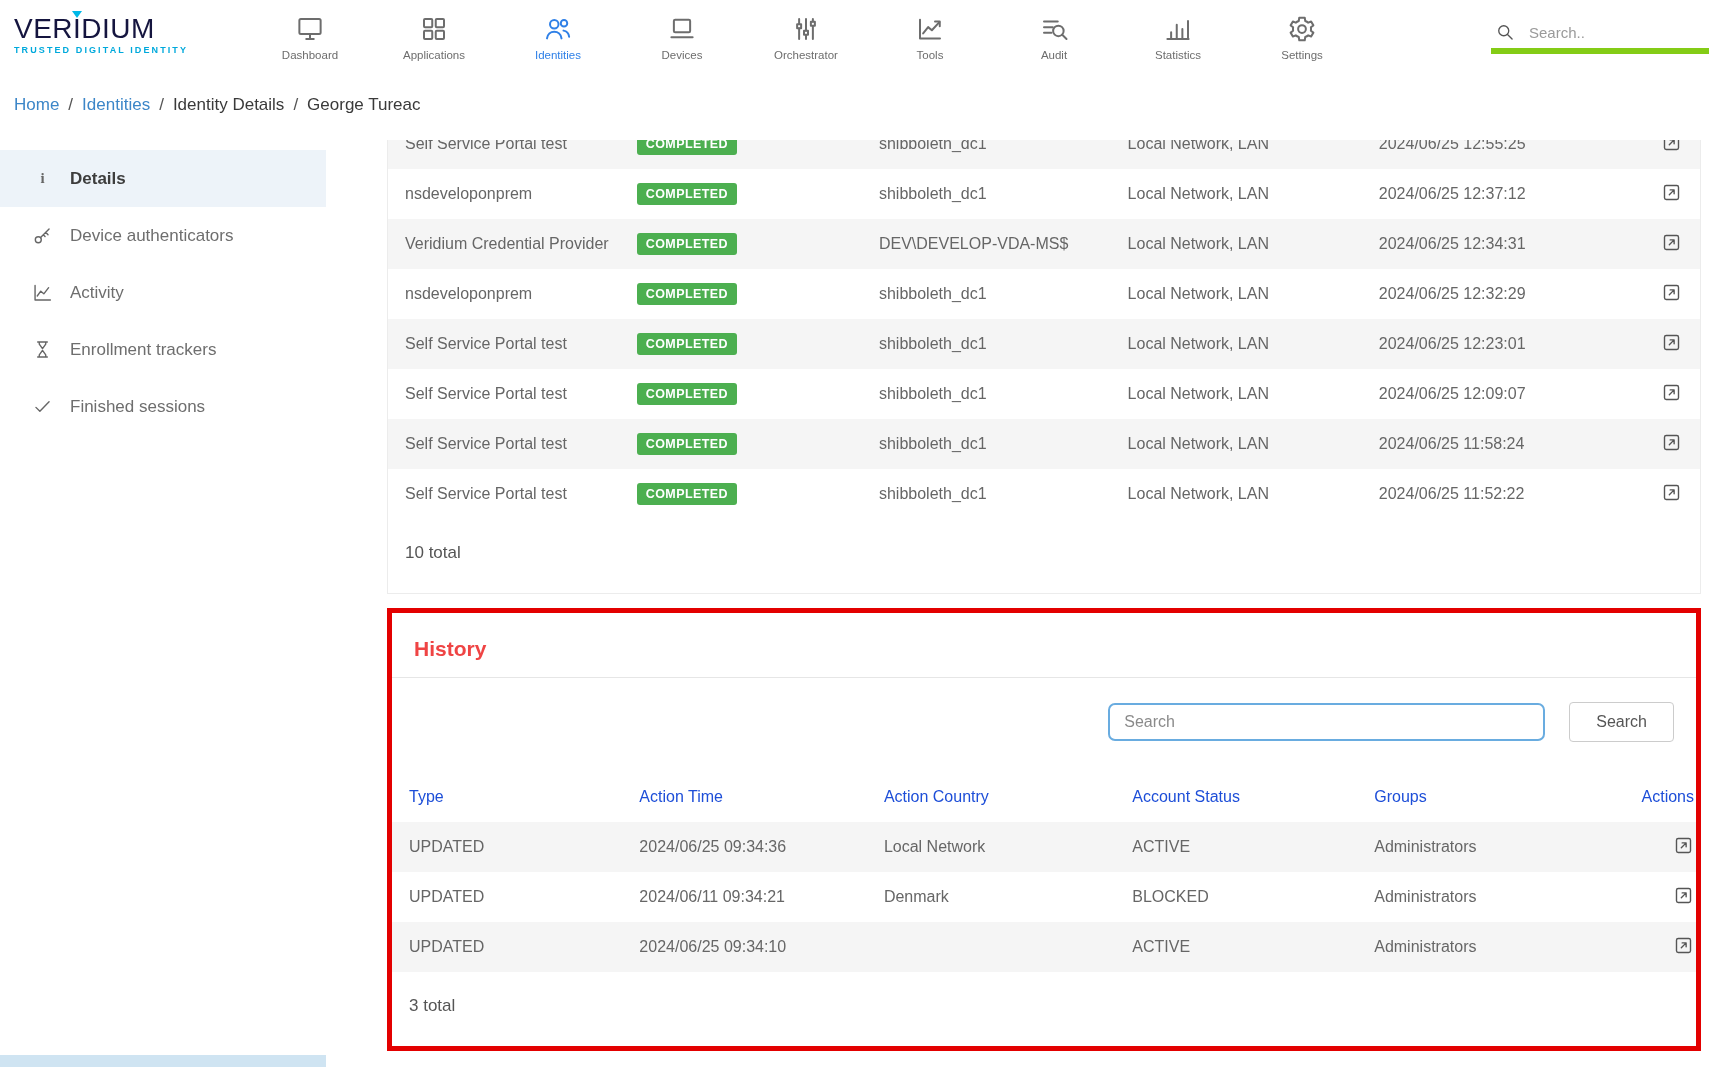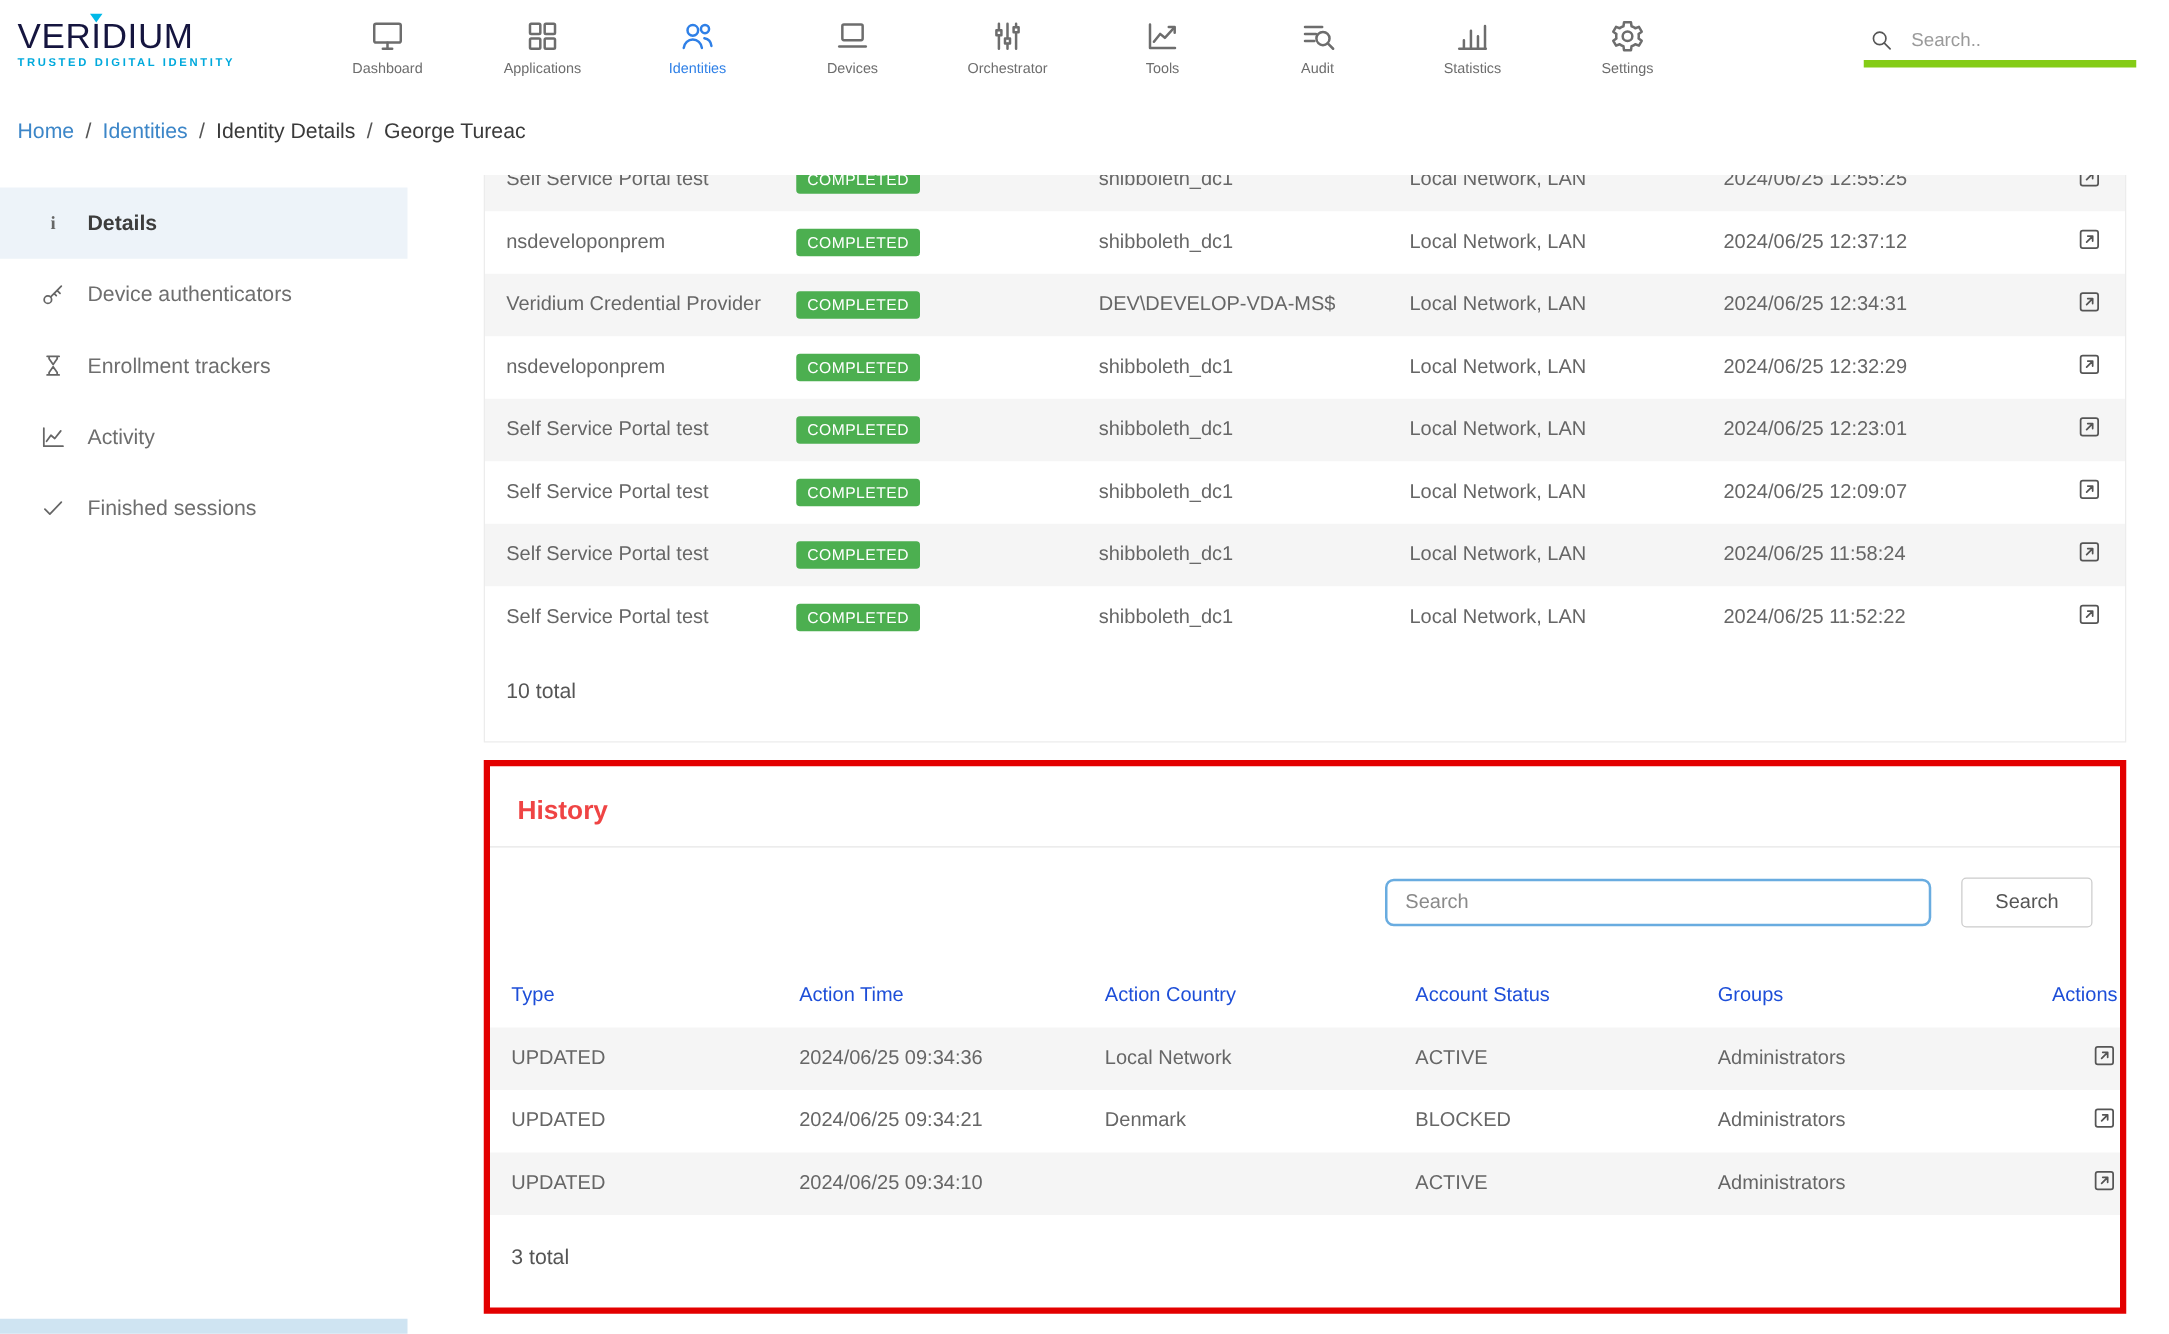--- a/index.html
+++ b/index.html
@@ -41,21 +41,21 @@
   .side-item { height:57px; display:flex; align-items:center; gap:17px; padding-left:32px; font-size:17px; color:#6e6e6e; cursor:pointer; }
   .side-item .icon { width:21px; height:21px; color:#666; flex-shrink:0; }
   .side-item.active { background:#edf3f9; color:#3d3d3d; font-weight:700; }
   .main { flex:1; padding:0 34px 0 61px; overflow:hidden; }
 
   
   .sessions-card { margin-top:-22px; background:#fff; border:1px solid #ececec; }
   .sess-row { display:grid; grid-template-columns:17.9% 18.7% 19.2% 19.4% 21.2% 1fr;
     align-items:center; height:50px; padding-left:17px; font-size:16px; color:#666; }
   .sess-row.stripe { background:#f5f5f5; }
-  .badge { display:inline-block; background:#4caf50; color:#fff; font-size:12.5px; font-weight:400;
+  .badge { display:inline-block; background:#4caf50; color:#fff; font-size:12.5px; font-weight:700;
     padding:4px 9px; border-radius:3px; letter-spacing:.4px; }
   .cell-actions { justify-self:end; padding-right:18px; }
   .action-icon { width:21px; height:21px; color:#555; cursor:pointer; display:inline-block; }
   .card-total { padding:24px 17px 30px; font-size:17px; color:#555; }
 
   
   .history-box { border:5px solid #e30000; margin-top:14px; background:#fff; }
   .history-head { padding:24px 22px 16px; font-size:21px; font-weight:700; color:#ef4444; border-bottom:1px solid #e6e6e6; }
   .history-toolbar { display:flex; justify-content:flex-end; align-items:center; gap:24px; padding:24px 22px 30px; }
   .history-search { width:437px; height:38px; border:2px solid #69ace0; border-radius:7px; padding:0 14px;
@@ -186,30 +186,30 @@
       </div>
       <div class="side-item">
         <span class="icon"><svg viewBox="0 0 24 24">
             <circle cx="7.2" cy="16.8" r="3.4"></circle>
             <path d="M9.8 14.2L19.5 4.5M15.6 8.4l2.7 2.7M12.9 11.1l2 2"></path>
           </svg></span>
         <span>Device authenticators</span>
       </div>
       <div class="side-item">
         <span class="icon"><svg viewBox="0 0 24 24">
-            <path d="M6.5 3.5h11M6.5 20.5h11M8.3 3.5v2.3L12 11l3.7-5.2V3.5M8.3 20.5v-2.3L12 13l3.7 5.2v2.3"></path>
-          </svg></span>
-        <span>Enrollment trackers</span>
-      </div>
-      <div class="side-item">
-        <span class="icon"><svg viewBox="0 0 24 24">
             <path d="M3.5 4v16.5H21"></path>
             <polyline points="6,16 10,10.5 13.5,13.5 19,6.5"></polyline>
           </svg></span>
         <span>Activity</span>
+      </div>
+      <div class="side-item">
+        <span class="icon"><svg viewBox="0 0 24 24">
+            <path d="M6.5 3.5h11M6.5 20.5h11M8.3 3.5v2.3L12 11l3.7-5.2V3.5M8.3 20.5v-2.3L12 13l3.7 5.2v2.3"></path>
+          </svg></span>
+        <span>Enrollment trackers</span>
       </div>
       <div class="side-item">
         <span class="icon"><svg viewBox="0 0 24 24">
             <path d="M4.5 13l4.5 4.5L19.5 6.5"></path>
           </svg></span>
         <span>Finished sessions</span>
       </div>
     </aside>
 
   <main class="main">
@@ -329,21 +329,21 @@
             <span>Local Network</span>
             <span>ACTIVE</span>
             <span>Administrators</span>
             <span class="hist-cell-actions"><span class="action-icon icon"><svg viewBox="0 0 24 24">
                   <rect x="4" y="4" width="16" height="16" rx="2"></rect>
                   <path d="M9.5 14.5L15 9M10.5 9H15v4.5"></path>
                 </svg></span></span>
           </div>
           <div class="hist-grid hist-row">
             <span>UPDATED</span>
-            <span>2024/06/25 09:34:21</span>
+            <span>2024/06/11 09:34:21</span>
             <span>Denmark</span>
             <span>BLOCKED</span>
             <span>Administrators</span>
             <span class="hist-cell-actions"><span class="action-icon icon"><svg viewBox="0 0 24 24">
                   <rect x="4" y="4" width="16" height="16" rx="2"></rect>
                   <path d="M9.5 14.5L15 9M10.5 9H15v4.5"></path>
                 </svg></span></span>
           </div>
           <div class="hist-grid hist-row stripe">
             <span>UPDATED</span>

